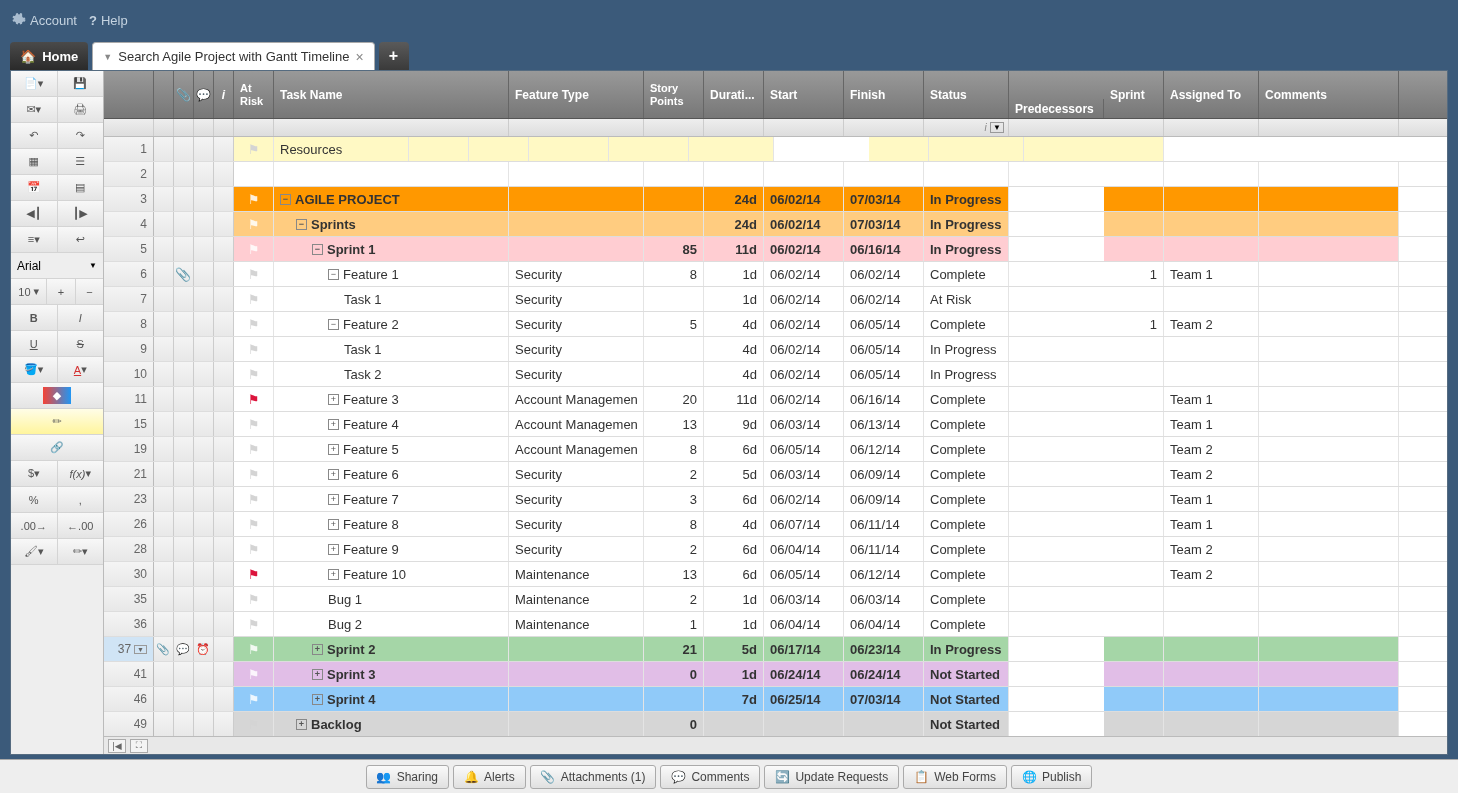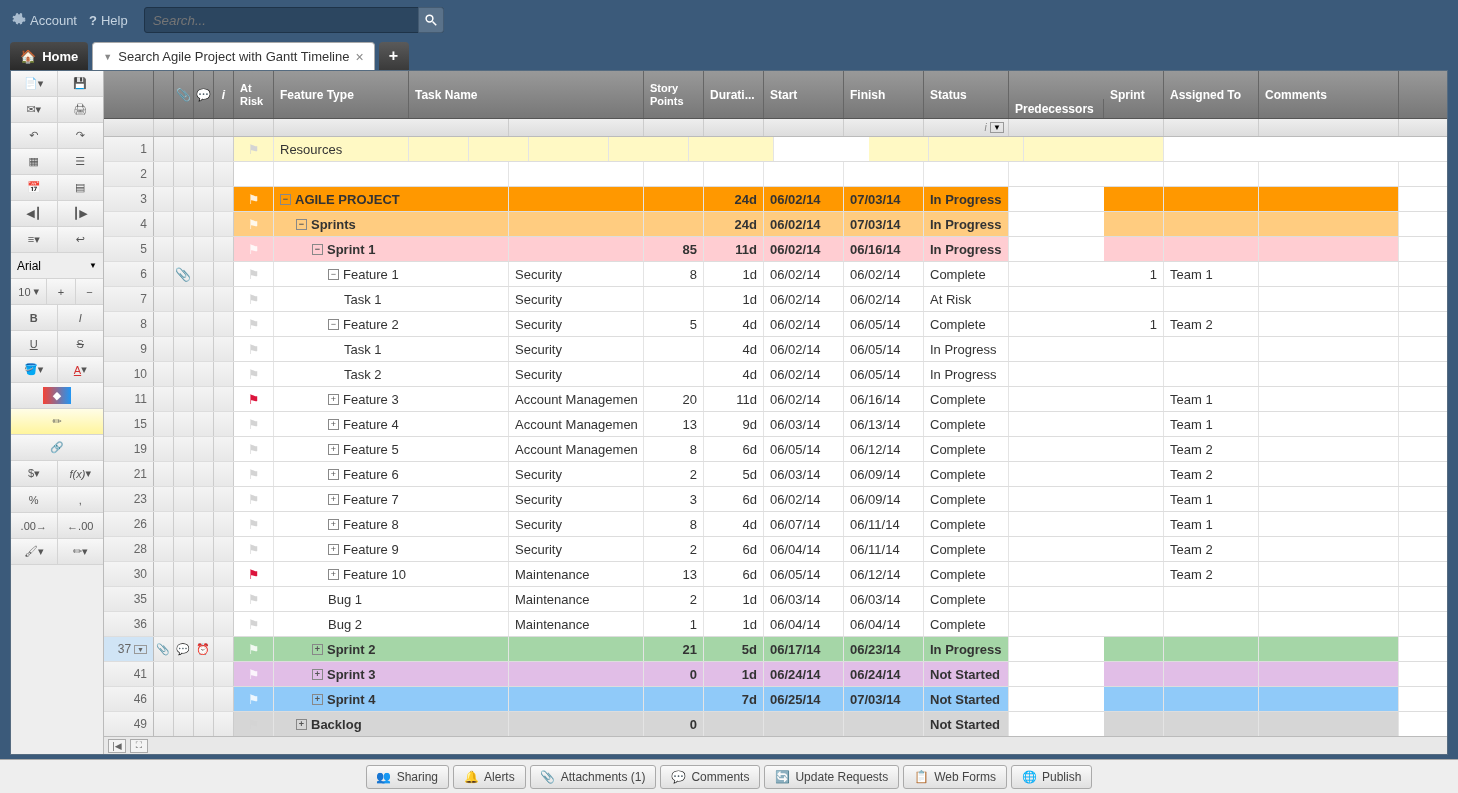--- a/index.html
+++ b/index.html
@@ -79,29 +79,20 @@
       <svg class="gear-icon" viewBox="0 0 16 16" fill="#a9bccf">
           <path d="M8 5a3 3 0 100 6 3 3 0 000-6zM14 8l1.5-1-1-2-1.8.4a5 5 0 00-1-1L11.5.6l-2-.6-.9 1.6a5 5 0 00-1.2 0L6.5 0l-2 .6L4.3 2.4a5 5 0 00-1 1L1.5 3 .5 5 2 6a5 5 0 000 1.2L.5 8l1 2 1.8-.4a5 5 0 001 1l.2 1.8 2 .6.9-1.6a5 5 0 001.2 0l.9 1.6 2-.6.2-1.8a5 5 0 001-1l1.8.4 1-2L14 8z"></path>
         </svg>
       <span>Account</span>
     </a>
     <a class="top-link">
       <span style="font-weight:bold">?</span>
       <span>Help</span>
     </a>
   </div>
-  <div class="search-wrap">
-    <input class="search-input" placeholder="Search..." style="">
-    <div class="search-btn">
-      <svg width="12" height="12" viewBox="0 0 16 16" fill="#fff">
-          <circle cx="6" cy="6" r="4.5" stroke="#fff" stroke-width="2" fill="none"></circle>
-          <line x1="10" y1="10" x2="15" y2="15" stroke="#fff" stroke-width="2"></line>
-        </svg>
-    </div>
-  </div>
 </div>
 
 <div class="tabs-bar">
   <div class="tab home">
     <span>🏠</span>
     <span>Home</span>
   </div>
   <div class="tab sheet">
     <span style="color:#888;font-size:9px">▼</span>
     <span>Search Agile Project with Gantt Timeline</span>
@@ -207,22 +198,22 @@
       <div class="ch c-attach center">
           <span>📎</span>
         </div>
       <div class="ch c-disc center">
           <span>💬</span>
         </div>
       <div class="ch c-info center">
           <i>i</i>
         </div>
       <div class="ch c-atrisk" style="font-size:11px;line-height:1.1">At Risk</div>
+      <div class="ch c-task">Task Name</div>
       <div class="ch c-ftype">Feature Type</div>
-      <div class="ch c-task">Task Name</div>
       <div class="ch c-story" style="font-size:11px;line-height:1.1">Story Points</div>
       <div class="ch c-dur">Durati...</div>
       <div class="ch c-start">Start</div>
       <div class="ch c-finish">Finish</div>
       <div class="ch c-status">Status</div>
       <div class="ch c-pred">Predecessors</div>
       <div class="ch c-sprint">Sprint</div>
       <div class="ch c-assign">Assigned To</div>
       <div class="ch c-comm">Comments</div>
     </div>

